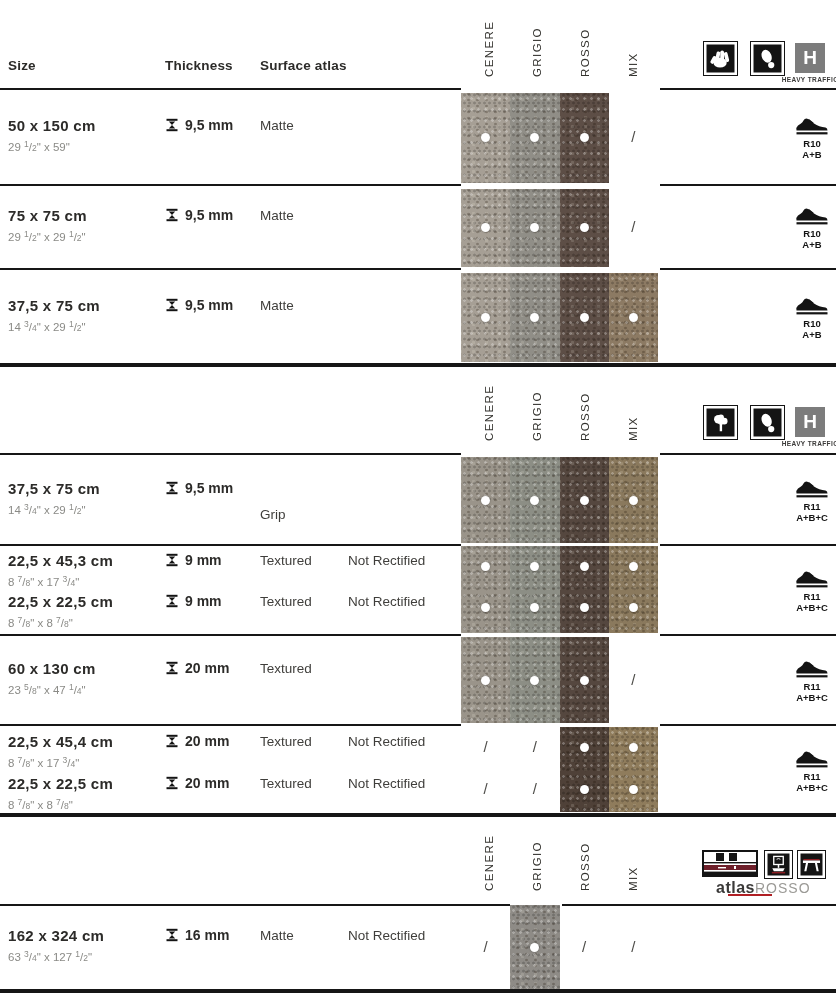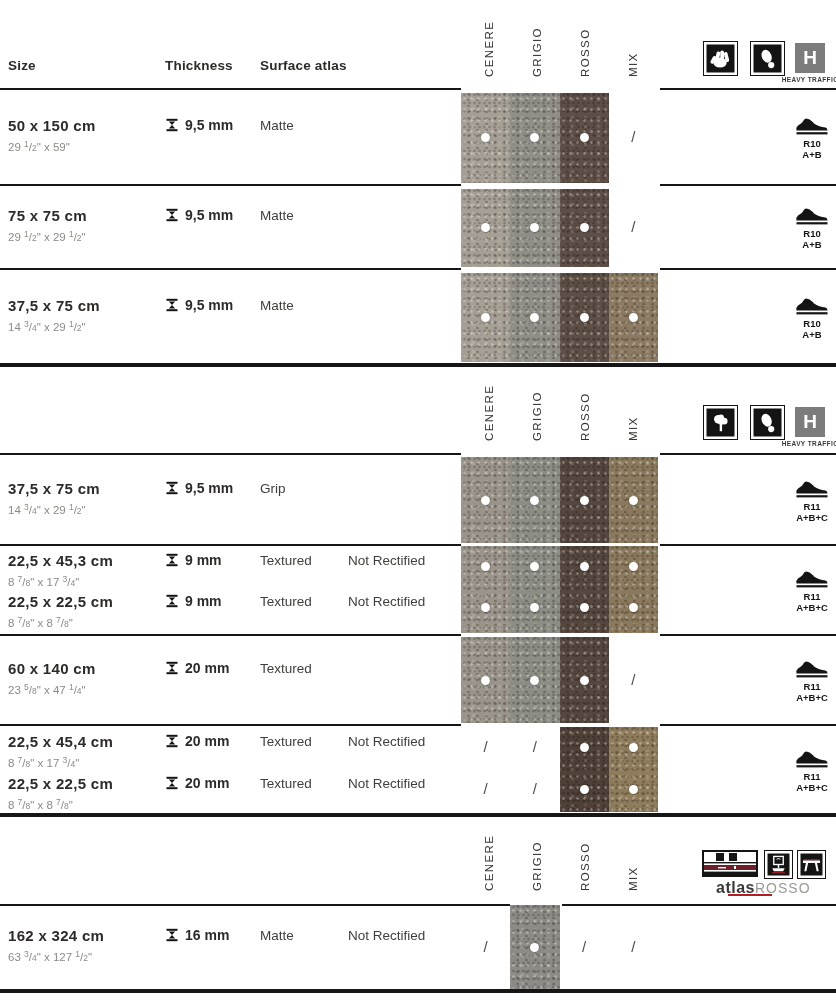--- a/index.html
+++ b/index.html
@@ -238,21 +238,21 @@
       <div class="size-in" style="left:8px;top:502px">14 <span class="num">3</span>/<span class="den">4</span>" x 29 <span class="num">1</span>/<span class="den">2</span>"</div>
       <div class="thickv" style="left:165px;top:480px">
         <svg width="14" height="14" viewBox="0 0 14 14" fill="#141414">
   <rect x="1.5" y="0.8" width="11" height="2"></rect>
           <rect x="1.5" y="11.2" width="11" height="2"></rect>
   <path d="M7 7 L3.8 3.6 H10.2 Z"></path>
           <path d="M7 7 L3.8 10.4 H10.2 Z"></path>
         </svg>
         <span>9,5 mm</span>
       </div>
-      <div class="meta" style="left:260px;top:481px">Grip</div>
+      <div class="meta" style="left:260px;top:507px">Grip</div>
       <div class="swatch" style="left:461px;top:457px;width:49.25px;height:86px;background:#9a948a"></div>
       <div class="dot" style="left:481.125px;top:495.5px"></div>
       <div class="swatch" style="left:510.25px;top:457px;width:49.25px;height:86px;background:#8c8e85"></div>
       <div class="dot" style="left:530.375px;top:495.5px"></div>
       <div class="swatch" style="left:559.5px;top:457px;width:49.25px;height:86px;background:#55473f"></div>
       <div class="dot" style="left:579.625px;top:495.5px"></div>
       <div class="swatch" style="left:608.75px;top:457px;width:49.25px;height:86px;background:#8a795d"></div>
       <div class="dot" style="left:628.875px;top:495.5px"></div>
       <div class="abs" style="left:794px;top:475px;width:36px;height:24px"><svg width="36" height="24" viewBox="0 0 36 24">
   <path fill="#141414" d="M2.5 18.5 Q2 15 4 13.5 L7 11.5 Q8.5 10.3 9.5 8.5 Q10.5 6.5 12.5 6.5 Q14 6.5 15.5 8 L20 11.5 Q25 15 31.5 15.5 Q33.5 15.8 33.5 18.5 Z"></path>
@@ -299,21 +299,21 @@
       <div class="swatch" style="left:608.75px;top:546px;width:49.25px;height:87px;background:#8a795d"></div>
       <div class="dot" style="left:628.875px;top:561.5px"></div>
       <div class="dot" style="left:628.875px;top:602.5px"></div>
       <div class="abs" style="left:794px;top:565px;width:36px;height:24px"><svg width="36" height="24" viewBox="0 0 36 24">
   <path fill="#141414" d="M2.5 18.5 Q2 15 4 13.5 L7 11.5 Q8.5 10.3 9.5 8.5 Q10.5 6.5 12.5 6.5 Q14 6.5 15.5 8 L20 11.5 Q25 15 31.5 15.5 Q33.5 15.8 33.5 18.5 Z"></path>
   <path stroke="#141414" stroke-width="1.2" fill="none" d="M12 8.5 l2.5 2 M14.5 7.5 l2.5 2 M17 9.5 l2.2 1.8"></path>
   <rect x="2.5" y="20.2" width="31" height="2.2" fill="#141414"></rect>
         </svg></div>
       <div class="sliplbl" style="left:782px;top:591px">R11</div>
       <div class="sliplbl" style="left:782px;top:602px">A+B+C</div>
-      <div class="size-cm" style="left:8px;top:660px">60 x 140 cm</div>
+      <div class="size-cm" style="left:8px;top:660px">60 x 130 cm</div>
       <div class="size-in" style="left:8px;top:682px">23 <span class="num">5</span>/<span class="den">8</span>" x 47 <span class="num">1</span>/<span class="den">4</span>"</div>
       <div class="thickv" style="left:165px;top:660px">
         <svg width="14" height="14" viewBox="0 0 14 14" fill="#141414">
   <rect x="1.5" y="0.8" width="11" height="2"></rect>
           <rect x="1.5" y="11.2" width="11" height="2"></rect>
   <path d="M7 7 L3.8 3.6 H10.2 Z"></path>
           <path d="M7 7 L3.8 10.4 H10.2 Z"></path>
         </svg>
         <span>20 mm</span>
       </div>

